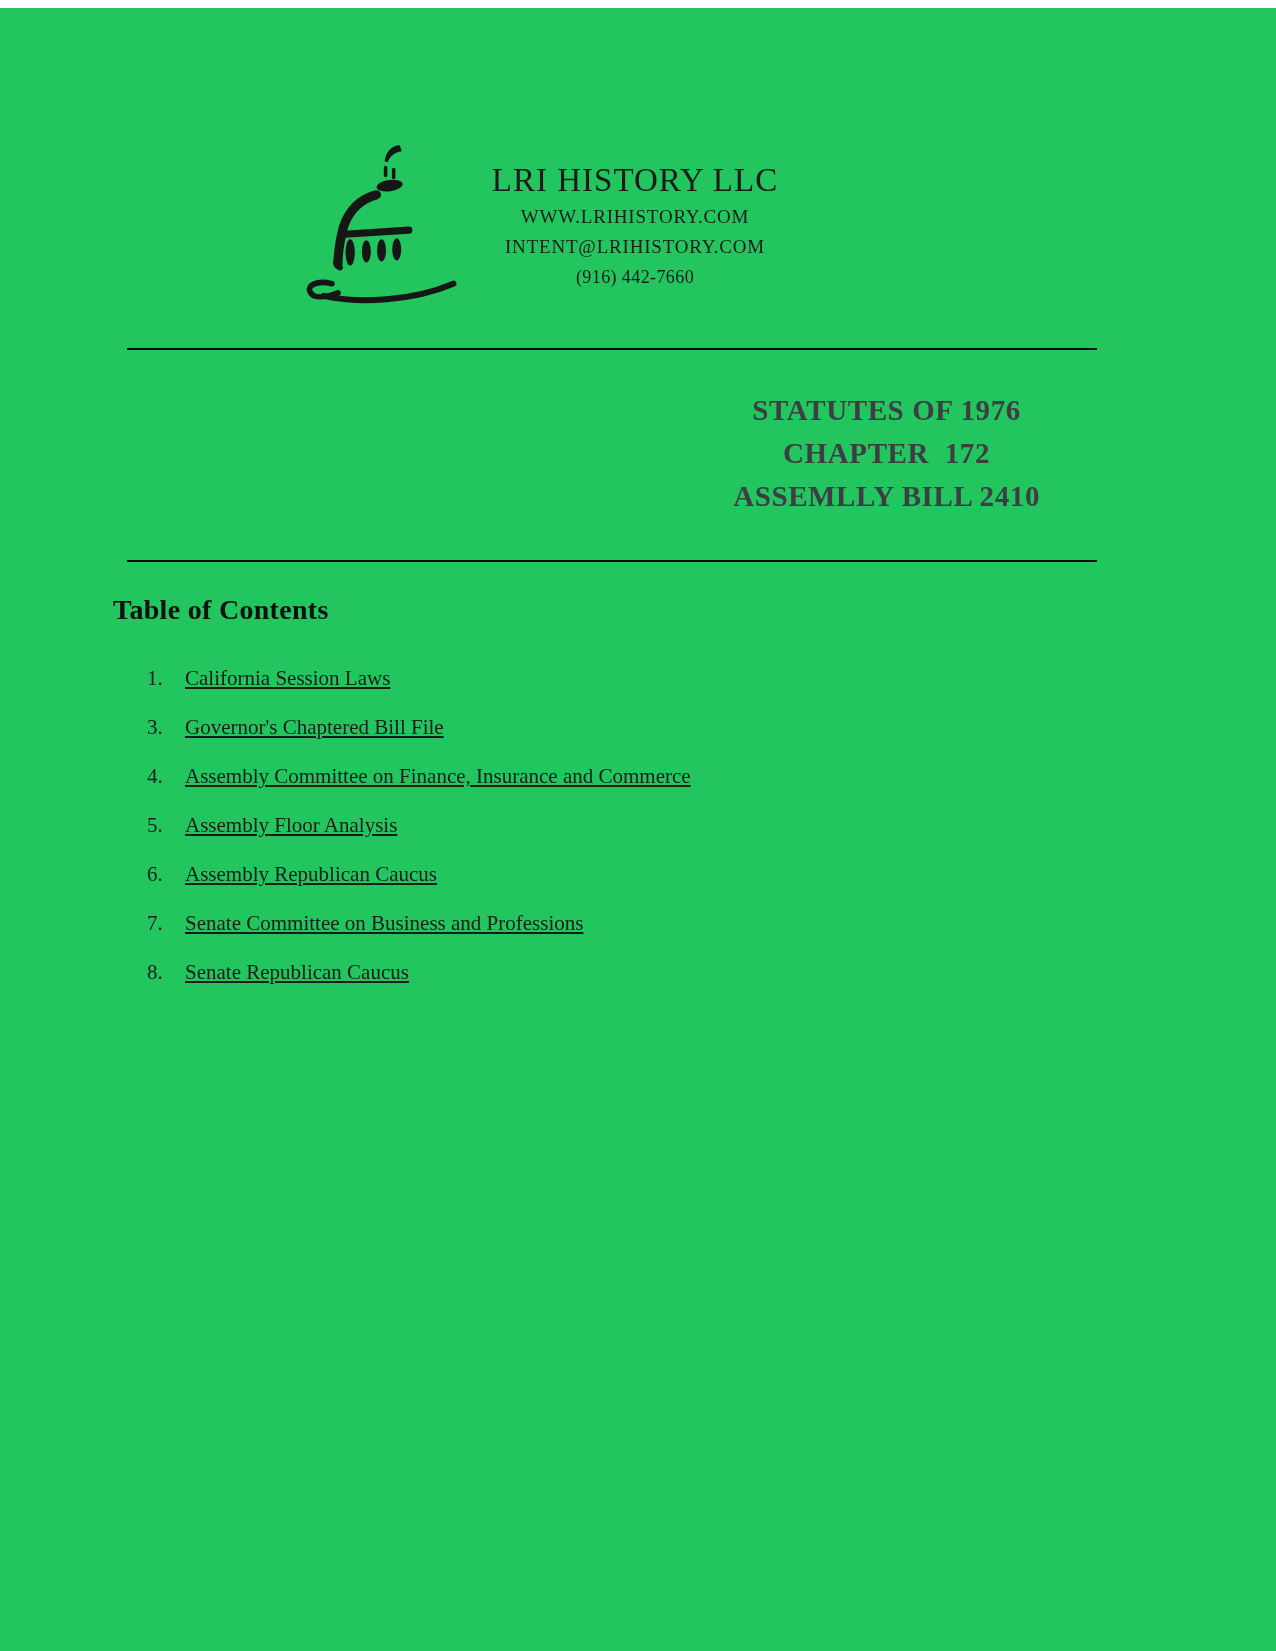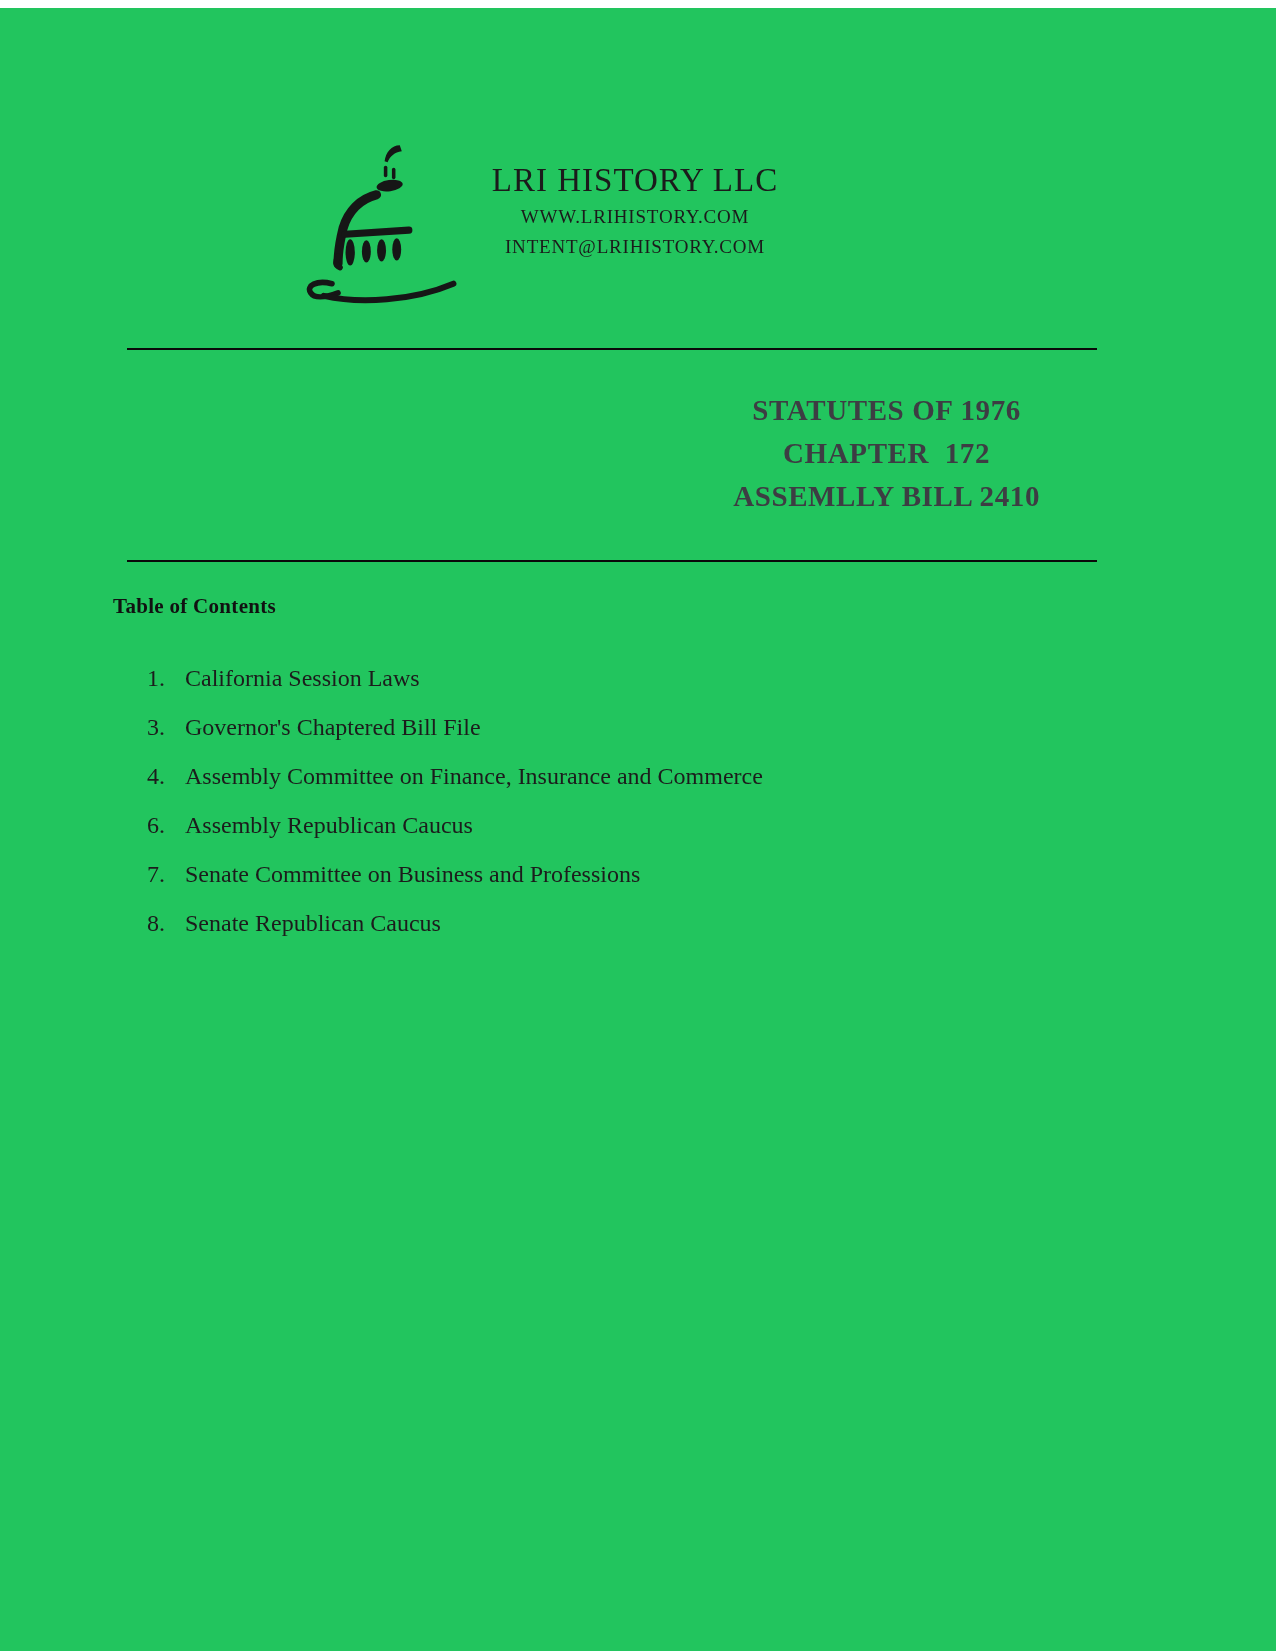--- a/index.html
+++ b/index.html
@@ -69,38 +69,39 @@
     line-height: 43px;
     letter-spacing: 0.6px;
   }
   .doc-ref-line { white-space: pre; }
 
   
   .toc-heading {
     position: absolute;
     left: 113px;
     top: 586px;
-    font-size: 21px;
+    font-size: 28px;
     font-weight: bold;
     color: #111111;
     letter-spacing: 0.3px;
   }
 
   .toc-list {
     position: absolute;
     left: 147px;
     top: 646px;
     list-style: none;
     color: #1c1c1c;
   }
   .toc-item {
     height: 49px;
     line-height: 49px;
-    font-size: 24px;
+    font-size: 21px;
     white-space: pre;
+    text-decoration: underline;
   }
   .toc-num {
     display: inline-block;
     width: 38px;
   }
 </style>
 </head>
 <body>
 
 <div class="page">
@@ -126,36 +127,38 @@
     <ellipse cx="102" cy="116" rx="4.4" ry="11" fill="#161616" stroke="none"></ellipse>
 
     <path d="M38,150 C23,146 12,152 17,159 C21,165 33,163 44,159" stroke-width="5.5"></path>
     <path d="M30,162 C65,170 118,167 158,150" stroke-width="6"></path>
   </svg>
 
   <div class="brand">
     <div class="brand-title">LRI HISTORY LLC</div>
     <div class="brand-line">WWW.LRIHISTORY.COM</div>
     <div class="brand-line">INTENT@LRIHISTORY.COM</div>
+    <div class="brand-line phone">(916) 442-7660</div>
   </div>
 
   <div class="rule rule-1"></div>
 
   <div class="doc-ref">
     <div class="doc-ref-line">STATUTES OF 1976</div>
     <div class="doc-ref-line">CHAPTER  172</div>
     <div class="doc-ref-line">ASSEMLLY BILL 2410</div>
   </div>
 
   <div class="rule rule-2"></div>
 
   <div class="toc-heading">Table of Contents</div>
 
   <ol class="toc-list">
     <li class="toc-item"><span class="toc-num">1.</span><span>California Session Laws</span></li>
     <li class="toc-item"><span class="toc-num">3.</span><span>Governor's Chaptered Bill File</span></li>
     <li class="toc-item"><span class="toc-num">4.</span><span>Assembly Committee on Finance, Insurance and Commerce</span></li>
+    <li class="toc-item"><span class="toc-num">5.</span><span>Assembly Floor Analysis</span></li>
     <li class="toc-item"><span class="toc-num">6.</span><span>Assembly Republican Caucus</span></li>
     <li class="toc-item"><span class="toc-num">7.</span><span>Senate Committee on Business and Professions</span></li>
     <li class="toc-item"><span class="toc-num">8.</span><span>Senate Republican Caucus</span></li>
   </ol>
 
 </div>
 
 </body></html>

